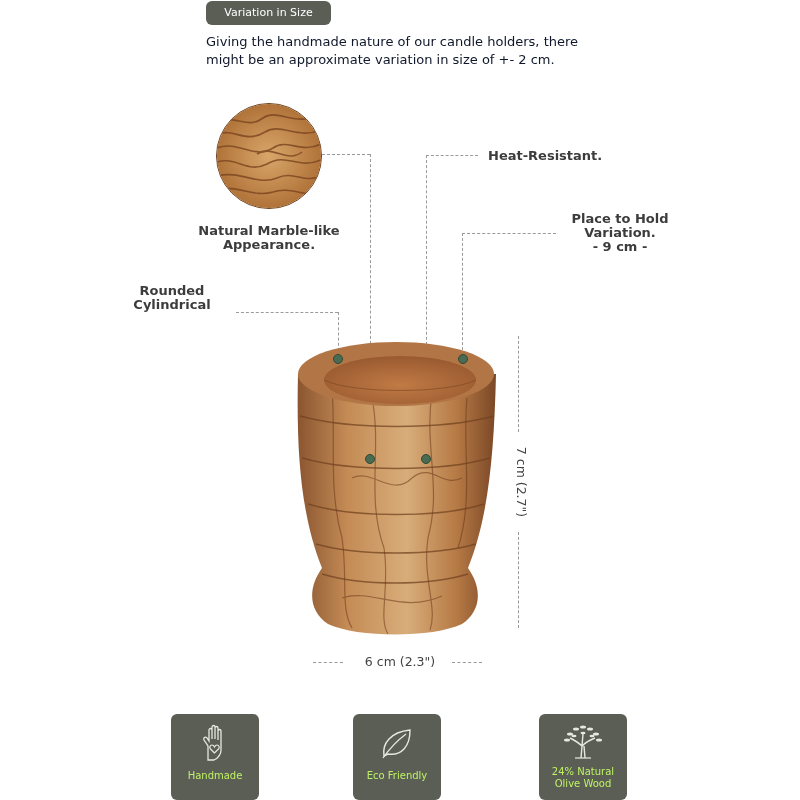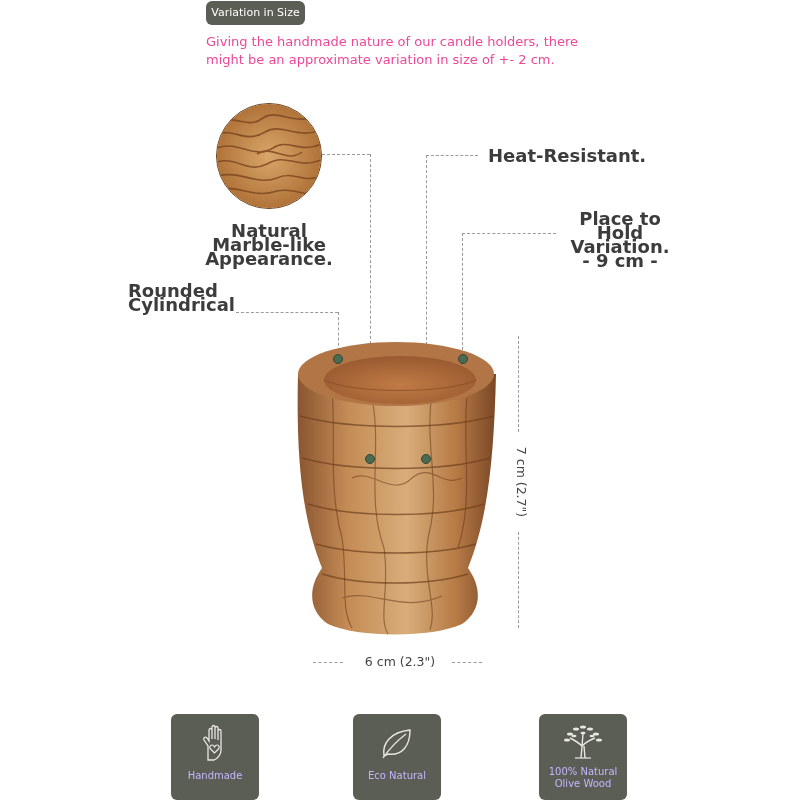--- a/index.html
+++ b/index.html
@@ -1,25 +1,25 @@
 <!DOCTYPE html>
 <html><head>
   <meta charset="utf-8">
   <style>
     html, body { margin: 0; padding: 0; background: #ffffff; }
     body { width: 800px; height: 800px; position: relative; overflow: hidden; font-family: "DejaVu Sans", sans-serif; color: #3a3a3a; }
     .abs { position: absolute; }
-    .badge { left: 206px; top: 1px; width: 99px; height: 24px; background: #5b5e55; border-radius: 6px; color: #fff; font-size: 11px; line-height: 24px; text-align: center; }
-    .intro { left: 206px; top: 33px; width: 380px; font-size: 13px; line-height: 18px; color: #ec4899; }
-    .label { font-weight: bold; font-size: 18px; color: #3c3c3c; line-height: 14px; text-align: center; }
+    .badge { left: 206px; top: 1px; width: 125px; height: 24px; background: #5b5e55; border-radius: 6px; color: #fff; font-size: 11px; line-height: 24px; text-align: center; }
+    .intro { left: 206px; top: 33px; width: 380px; font-size: 13px; line-height: 18px; color: #0f172a; }
+    .label { font-weight: bold; font-size: 13px; color: #3c3c3c; line-height: 14px; text-align: center; }
     .dash-h { border-top: 1.5px dashed #9a9a9a; height: 0; }
     .dash-v { border-left: 1.5px dashed #9a9a9a; width: 0; }
     .swatch { left: 216px; top: 103px; width: 104px; height: 104px; border-radius: 50%; overflow: hidden; border: 1px solid #6b3f1c; }
     .dim { font-size: 12.5px; color: #444; }
-    .tile { top: 714px; width: 88px; height: 86px; background: #5b5e55; border-radius: 6px; color: #c4b5fd; text-align: center; }
+    .tile { top: 714px; width: 88px; height: 86px; background: #5b5e55; border-radius: 6px; color: #bef264; text-align: center; }
     .tile .tlabel { position: absolute; left: 0; right: 0; font-size: 10px; line-height: 12px; }
     .tile svg { position: absolute; left: 50%; transform: translateX(-50%); }
   </style>
 </head>
 <body>
 
 <div class="abs badge">Variation in Size</div>
 <div class="abs intro">Giving the handmade nature of our candle holders, there might be an approximate variation in size of +- 2 cm.</div>
 
 <div class="abs swatch">
@@ -134,37 +134,37 @@
     <path d="M14.5 29 L10.5 25 C9 23.5 10 21 12 21 C13 21 14 22 14.5 23 C15 22 16 21 17 21 C19 21 20 23.5 18.5 25 Z" fill="none" stroke="#e8e8e2" stroke-width="1.2"></path>
   </svg>
   <div class="tlabel" style="top:56px;">Handmade</div>
 </div>
 
 <div class="abs tile" style="left:353px;">
   <svg width="34" height="34" viewBox="0 0 34 34" style="top:12px;">
     <path d="M4 30 C2 18 10 6 30 4 C30 20 22 30 8 28 Z" fill="none" stroke="#e8e8e2" stroke-width="1.4"></path>
     <path d="M3 32 C10 22 18 14 26 8" fill="none" stroke="#e8e8e2" stroke-width="1.3"></path>
   </svg>
-  <div class="tlabel" style="top:56px;">Eco Natural</div>
+  <div class="tlabel" style="top:56px;">Eco Friendly</div>
 </div>
 
 <div class="abs tile" style="left:539px;">
   <svg width="46" height="38" viewBox="0 0 46 38" style="top:8px;">
     <g fill="#e8e8e2">
       <ellipse cx="10" cy="12" rx="3" ry="1.5"></ellipse>
         <ellipse cx="16" cy="7" rx="3" ry="1.5"></ellipse>
       <ellipse cx="23" cy="5" rx="3" ry="1.5"></ellipse>
         <ellipse cx="30" cy="7" rx="3" ry="1.5"></ellipse>
       <ellipse cx="36" cy="12" rx="3" ry="1.5"></ellipse>
         <ellipse cx="7" cy="18" rx="3" ry="1.5"></ellipse>
       <ellipse cx="39" cy="18" rx="3" ry="1.5"></ellipse>
         <ellipse cx="14" cy="14" rx="2.5" ry="1.3"></ellipse>
       <ellipse cx="32" cy="14" rx="2.5" ry="1.3"></ellipse>
         <ellipse cx="23" cy="11" rx="2.5" ry="1.3"></ellipse>
     </g>
     <path d="M21 36 L22 24 C18 20 14 18 10 16 M22 24 C26 20 30 18 35 16 M22 24 L23 12 M25 36 L24 24" fill="none" stroke="#e8e8e2" stroke-width="1.4"></path>
     <path d="M15 36 L31 36" stroke="#e8e8e2" stroke-width="1.2"></path>
   </svg>
   <div class="tlabel" style="top:52px;">
-    <div>100% Natural</div>
+    <div>24% Natural</div>
     <div>Olive Wood</div>
   </div>
 </div>
 
 </body></html>

